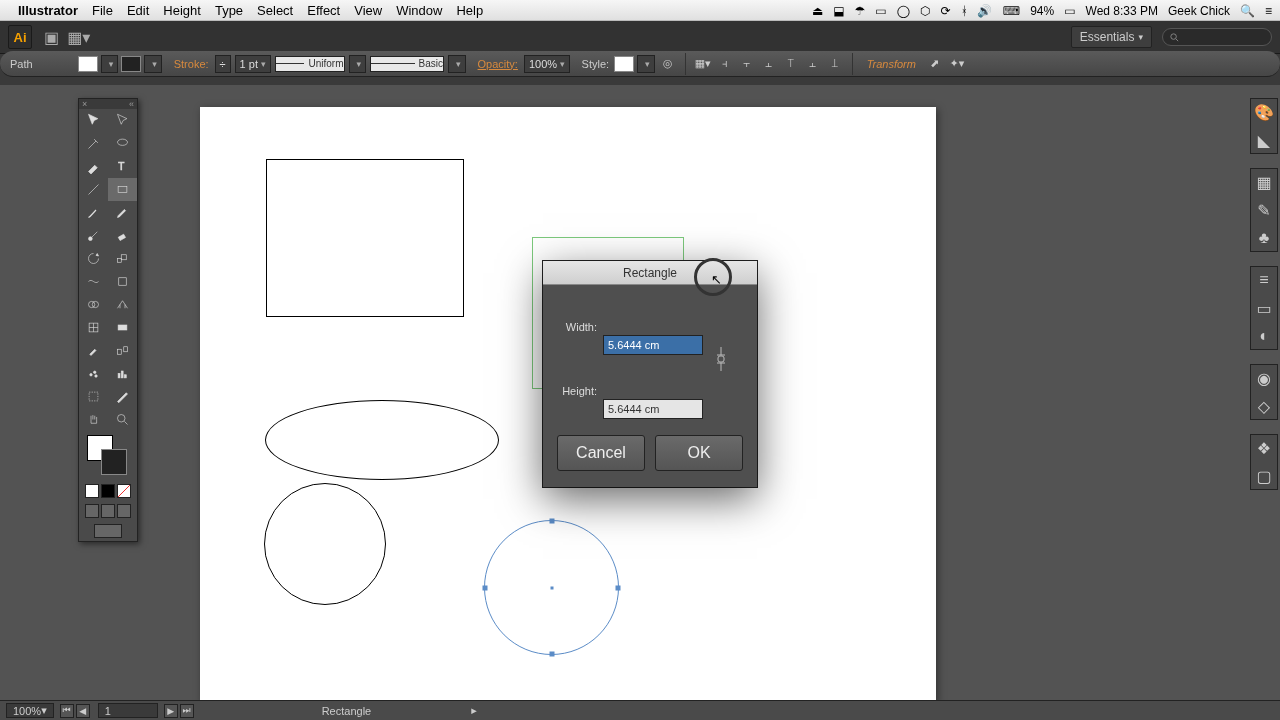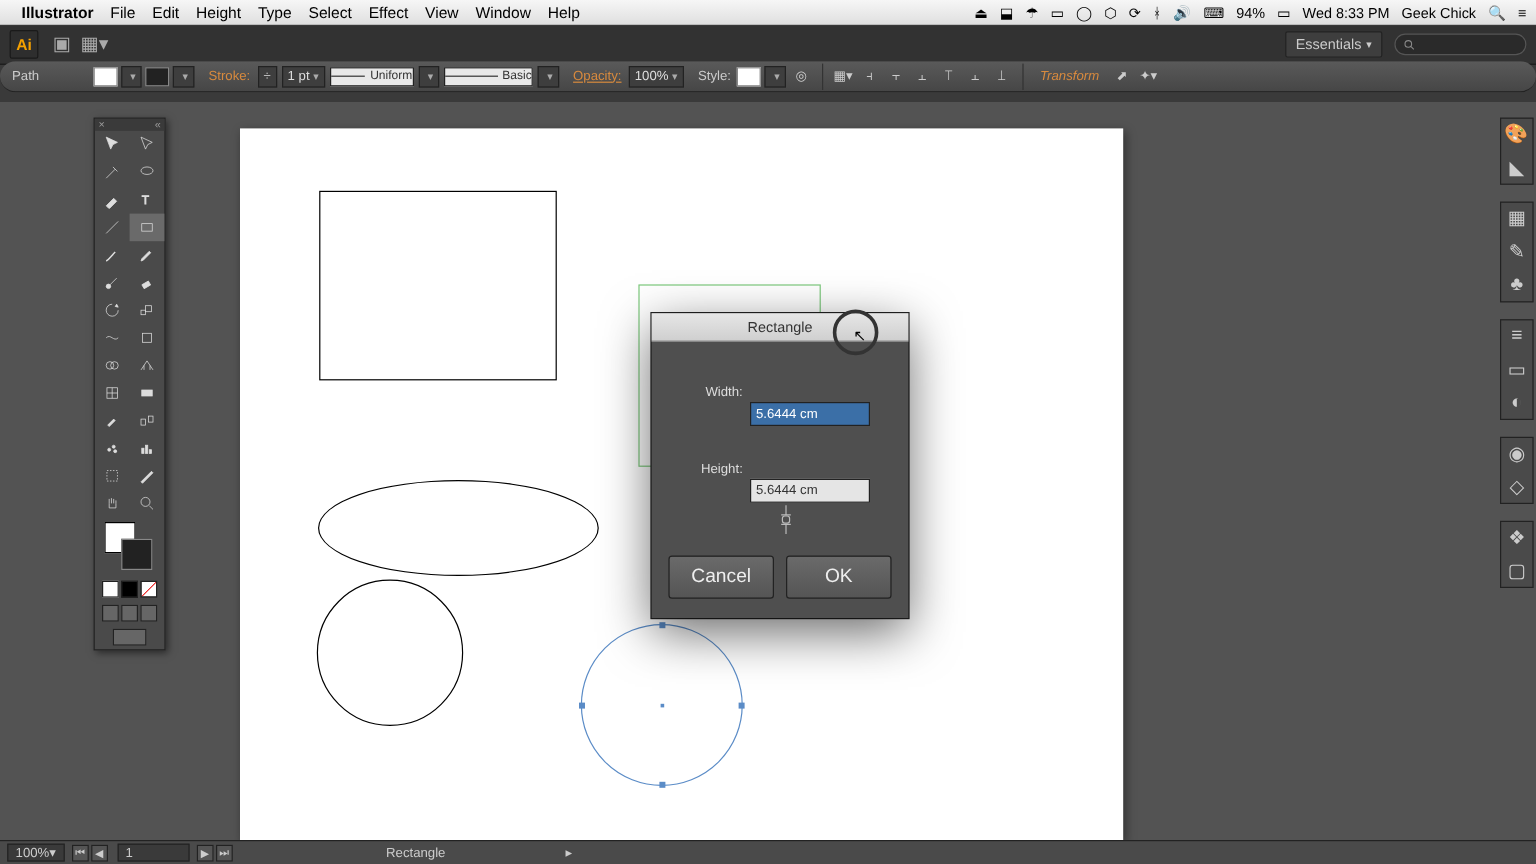--- a/index.html
+++ b/index.html
@@ -63,21 +63,21 @@
 .mini-sw.w{background:#fff;}.mini-sw.b{background:#000;}.mini-sw.n{background:linear-gradient(135deg,#fff 48%,#e33 49%,#e33 53%,#fff 54%);}
 
 
 .right-panels{position:absolute;right:2px;top:98px;width:28px;display:flex;flex-direction:column;gap:14px;}
 .rp{background:#4a4a4a;border:1px solid #222;padding:4px 0;display:flex;flex-direction:column;align-items:center;gap:10px;}
 .rp .ic{width:18px;height:18px;display:flex;align-items:center;justify-content:center;color:#ccc;}
 
 
 .dialog { position:absolute; left:543px; top:261px; width:214px; background:#4f4f4f; box-shadow: 0 12px 40px rgba(0,0,0,.6), 0 0 0 1px #222; color:#ddd; }
 .dialog-title{height:24px;background:linear-gradient(#e6e6e6,#cfcfcf);color:#333;font-size:12px;display:flex;align-items:center;justify-content:center;border-bottom:1px solid #888;}
-.dialog-body{padding:14px 10px 16px;display:flex;align-items:center;flex-direction:column;}
+.dialog-body{padding:14px 10px 16px;display:flex;align-items:center;}
 .dlg-fields{display:flex;flex-direction:column;gap:8px;}
 .dlg-row{display:flex;align-items:center;gap:6px;}
 .dlg-row label{width:44px;text-align:right;font-size:11px;color:#ddd;}
 .dlg-row input{width:100px;height:20px;background:#e5e5e5;border:1px solid #222;font-size:11px;padding:0 4px;color:#333;margin-top:36px;}
 .dlg-row input.sel{background:#3b6fa7;color:#fff;}
 .link-ic{margin-left:10px;width:16px;height:28px;}
 .dlg-btns{display:flex;gap:10px;padding:0 14px 16px;}
 .dlg-btns button{flex:1;height:36px;background:linear-gradient(#6a6a6a,#555);border:1px solid #222;color:#eee;font-size:16px;border-radius:3px;}
 
 

